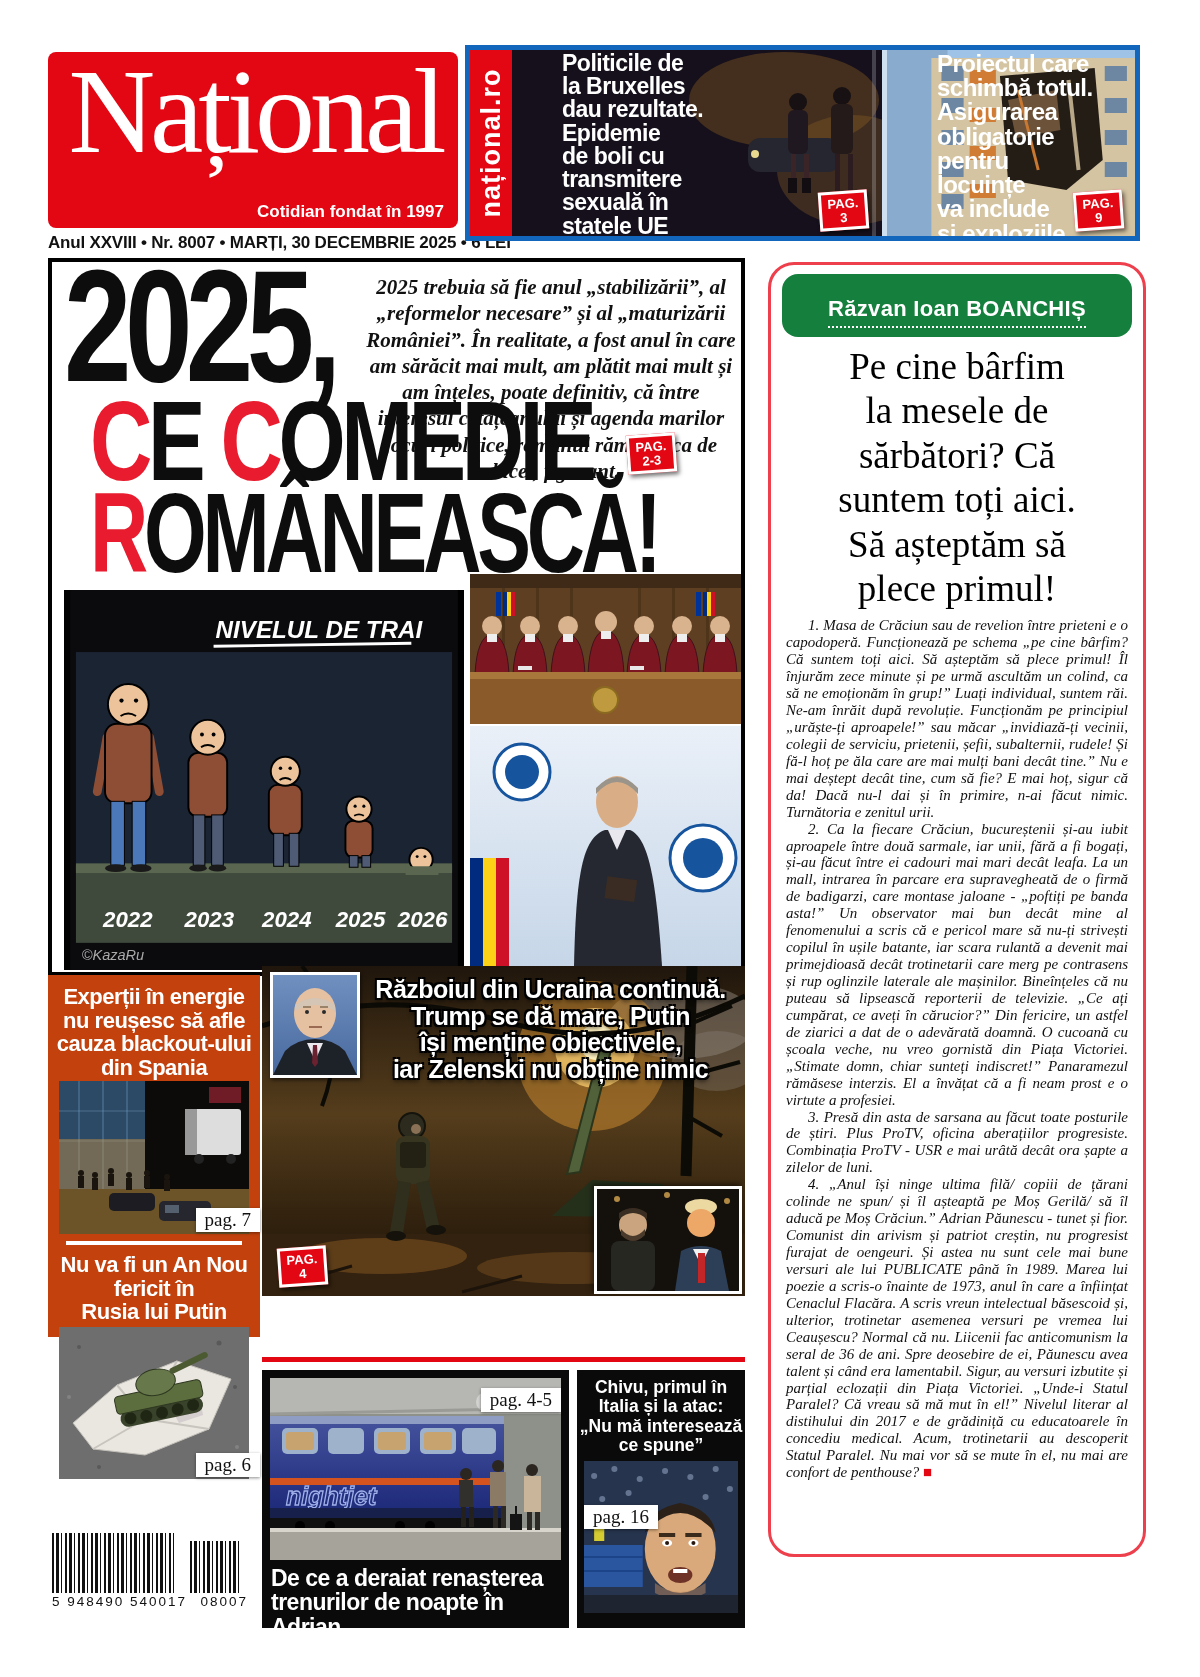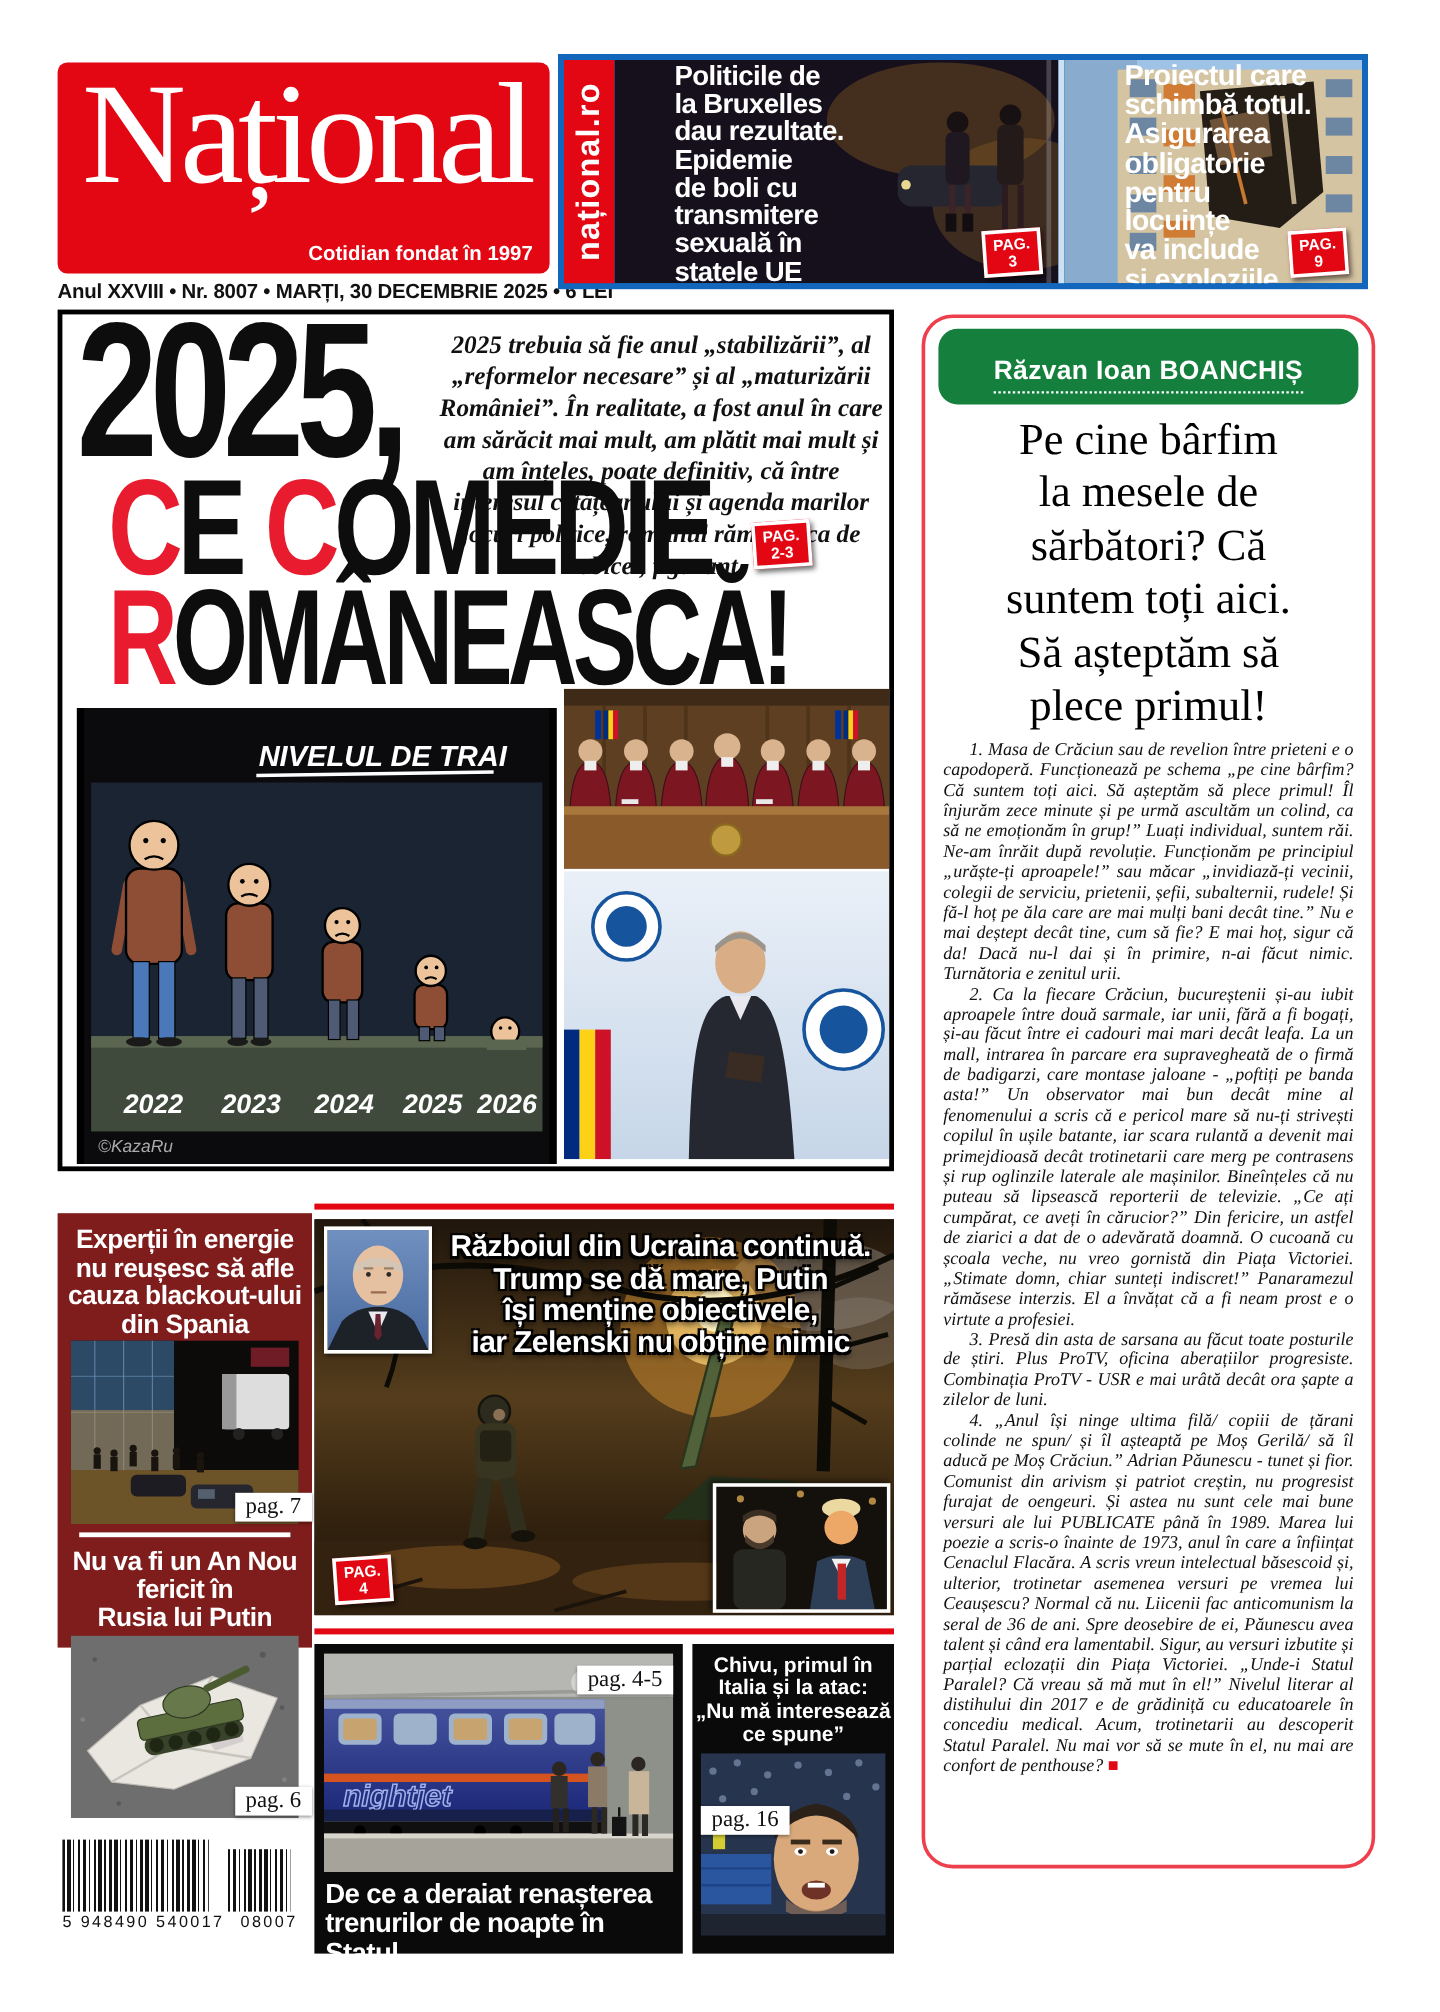--- a/index.html
+++ b/index.html
@@ -52,34 +52,34 @@
   .opinion{position:absolute;left:768px;top:262px;width:378px;height:1295px;border:3px solid #ee3f4d;
            border-radius:26px;background:#fff;box-sizing:border-box;}
   .col-header{margin:9px 11px 0;background:#15803d;border-radius:16px;text-align:center;padding:22px 0 9px;}
   .col-header b{display:inline-block;color:#fff;font-size:22px;border-bottom:2px dotted #fff;padding-bottom:4px;letter-spacing:0.3px;}
   .col-title{font-family:"Liberation Serif",serif;font-size:37px;line-height:1.2;text-align:center;margin:8px 4px 6px;color:#000;}
   .col-body{margin:2px 15px;font-family:"Liberation Serif",serif;font-size:15px;line-height:1.13;text-align:justify;font-style:italic;}
   .col-body p{margin:0;text-indent:22px;}
   .endmark{color:#e30613;}
 
   
-  .red-rail{position:absolute;left:48px;top:1011px;width:212px;height:362px;background:#7f1d1d;}
+  .red-rail{position:absolute;left:48px;top:975px;width:212px;height:362px;background:#c2410c;}
   .red-hl{position:absolute;left:4px;right:4px;color:#fff;font-weight:bold;text-align:center;font-size:22px;line-height:1.07;letter-spacing:-0.5px;}
   .rail-photo{position:absolute;left:11px;width:190px;}
   .rail-div{position:absolute;left:18px;right:18px;top:266px;height:4px;background:#fff;}
   .barcode{position:absolute;left:52px;top:1533px;width:196px;}
   .bars{display:flex;}
   .bars i{display:block;background:repeating-linear-gradient(90deg,#111 0 2px,#fff 2px 4px,#111 4px 7px,#fff 7px 9px,#111 9px 10px,#fff 10px 13px);}
   .bars .b1{width:122px;height:60px;}
   .bars .b2{width:52px;height:52px;margin-top:8px;margin-left:16px;}
   .bar-digits{display:flex;justify-content:space-between;font-size:13.5px;letter-spacing:2px;margin-top:1px;}
 
   
   .redline{position:absolute;left:262px;width:483px;height:5px;background:#e30613;}
-  .ukraine{position:absolute;left:262px;top:1016px;width:483px;height:330px;background:#1a1208;}
+  .ukraine{position:absolute;left:262px;top:966px;width:483px;height:330px;background:#1a1208;}
   .ukraine>svg.bg{position:absolute;inset:0;width:100%;height:100%;}
   .putin-inset{position:absolute;left:8px;top:6px;width:84px;height:100px;border:3px solid #fff;box-shadow:1px 2px 4px rgba(0,0,0,.6);}
   .ukr-hl{position:absolute;left:98px;right:4px;top:10px;text-align:center;color:#fff;font-weight:bold;font-size:25px;line-height:1.06;letter-spacing:-0.5px;}
   .zt-inset{position:absolute;right:3px;bottom:2px;width:142px;height:102px;border:3px solid #fff;box-shadow:-2px -2px 5px rgba(0,0,0,.5);}
   .train-block{position:absolute;left:262px;top:1370px;width:307px;height:258px;background:#0a0a0a;padding:8px;box-sizing:border-box;}
   .train-photo{position:relative;width:100%;height:182px;}
   .train-caption{color:#fff;font-weight:bold;font-size:23px;line-height:1.06;padding:6px 1px 0;letter-spacing:-0.5px;}
   .chivu-block{position:absolute;left:577px;top:1370px;width:168px;height:258px;background:#0a0a0a;box-sizing:border-box;}
   .chivu-hl{color:#fff;font-weight:bold;font-size:17.5px;line-height:1.1;text-align:center;padding:8px 2px 6px;}
   .chivu-photo{position:relative;margin:0 7px;height:152px;}
@@ -558,21 +558,21 @@
             <rect x="254" y="98" width="17" height="36" fill="#c9b69a"></rect>
           <rect x="257" y="134" width="5" height="18" fill="#2c2824"></rect>
             <rect x="265" y="134" width="5" height="18" fill="#2c2824"></rect>
           <rect x="240" y="136" width="12" height="16" fill="#141414"></rect>
             <line x1="246" y1="136" x2="246" y2="128" stroke="#141414" stroke-width="2"></line>
         </g>
       </svg>
       <div class="pag-tag" style="right:0;top:10px">pag. 4-5</div>
     </div>
     <div class="train-caption preline">De ce a deraiat renașterea
-trenurilor de noapte în Statul</div>
+trenurilor de noapte în Adrian</div>
   </div>
 
   <div class="chivu-block">
     <div class="chivu-hl preline">Chivu, primul în
 Italia și la atac:
 „Nu mă interesează
 ce spune”</div>
     <div class="chivu-photo">
       <svg viewBox="0 0 152 152" width="100%" height="100%" preserveAspectRatio="none">
         <rect width="152" height="152" fill="#26344e"></rect>

